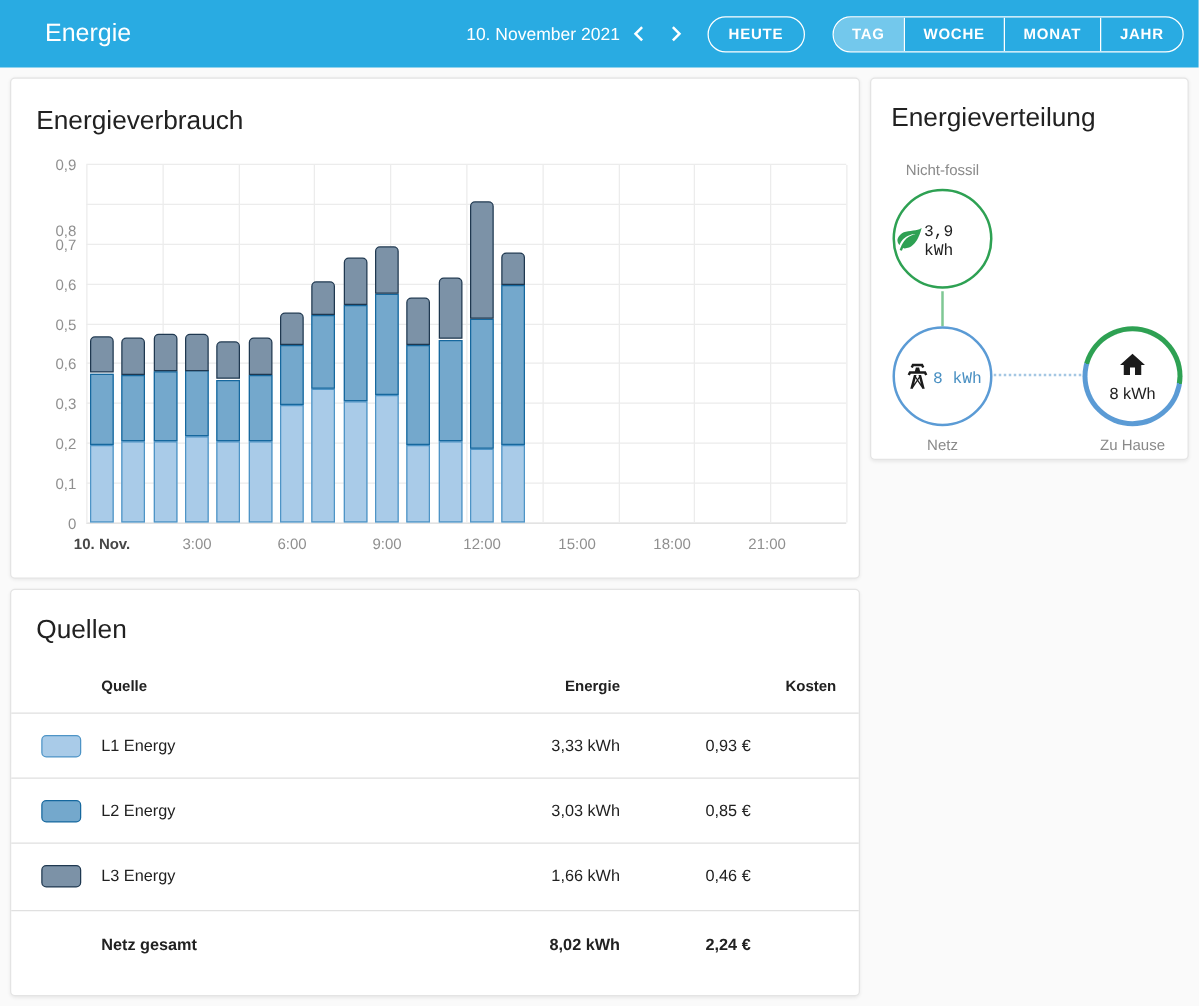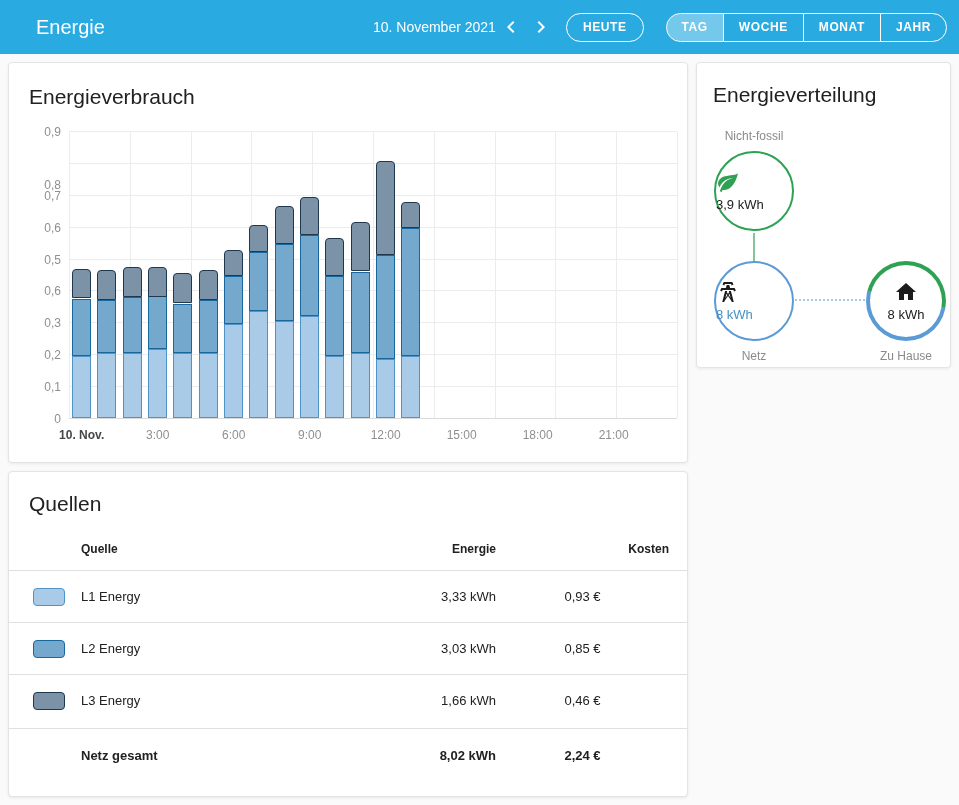--- a/index.html
+++ b/index.html
@@ -89,22 +89,22 @@
   .cell-name { flex:1; }
   .cell-energy { margin-left:auto; text-align:right; }
   .cell-cost { width:173px; text-align:center; }
   .total-row { font-weight:700; margin-top:2px; height:53px; padding-left:72px; }
 
   
   .dist-card { height:306px; }
   .dist-card .card-title { padding:20px 0 0 16px; }
   .node-circle {
     position:absolute; width:80px; height:80px; border-radius:50%;
-    background:#fff; display:flex; flex-direction:column;
-    align-items:flex-start; justify-content:center;
+    background:#fff; display:flex; flex-direction:row;
+    align-items:center; justify-content:center;font-family:Liberation Mono, monospace;
   }
   .node-circle svg { width:24px; height:24px; }
   .c-nonfossil { left:17px; top:88px; border:2px solid #2ea153; }
   .c-grid      { left:17px; top:198px; border:2px solid #5b9bd5; }
   .node-value { font-size:13px; color:#212121; margin-top:3px; }
   .c-grid .node-value { color:#488fc2; }
   .ring { position:absolute; left:169px; top:198px; width:80px; height:80px; border-radius:50%; }
   .ring-inner {
     position:absolute; inset:4px; background:#fff; border-radius:50%;
     display:flex; flex-direction:column; align-items:center; justify-content:center;

